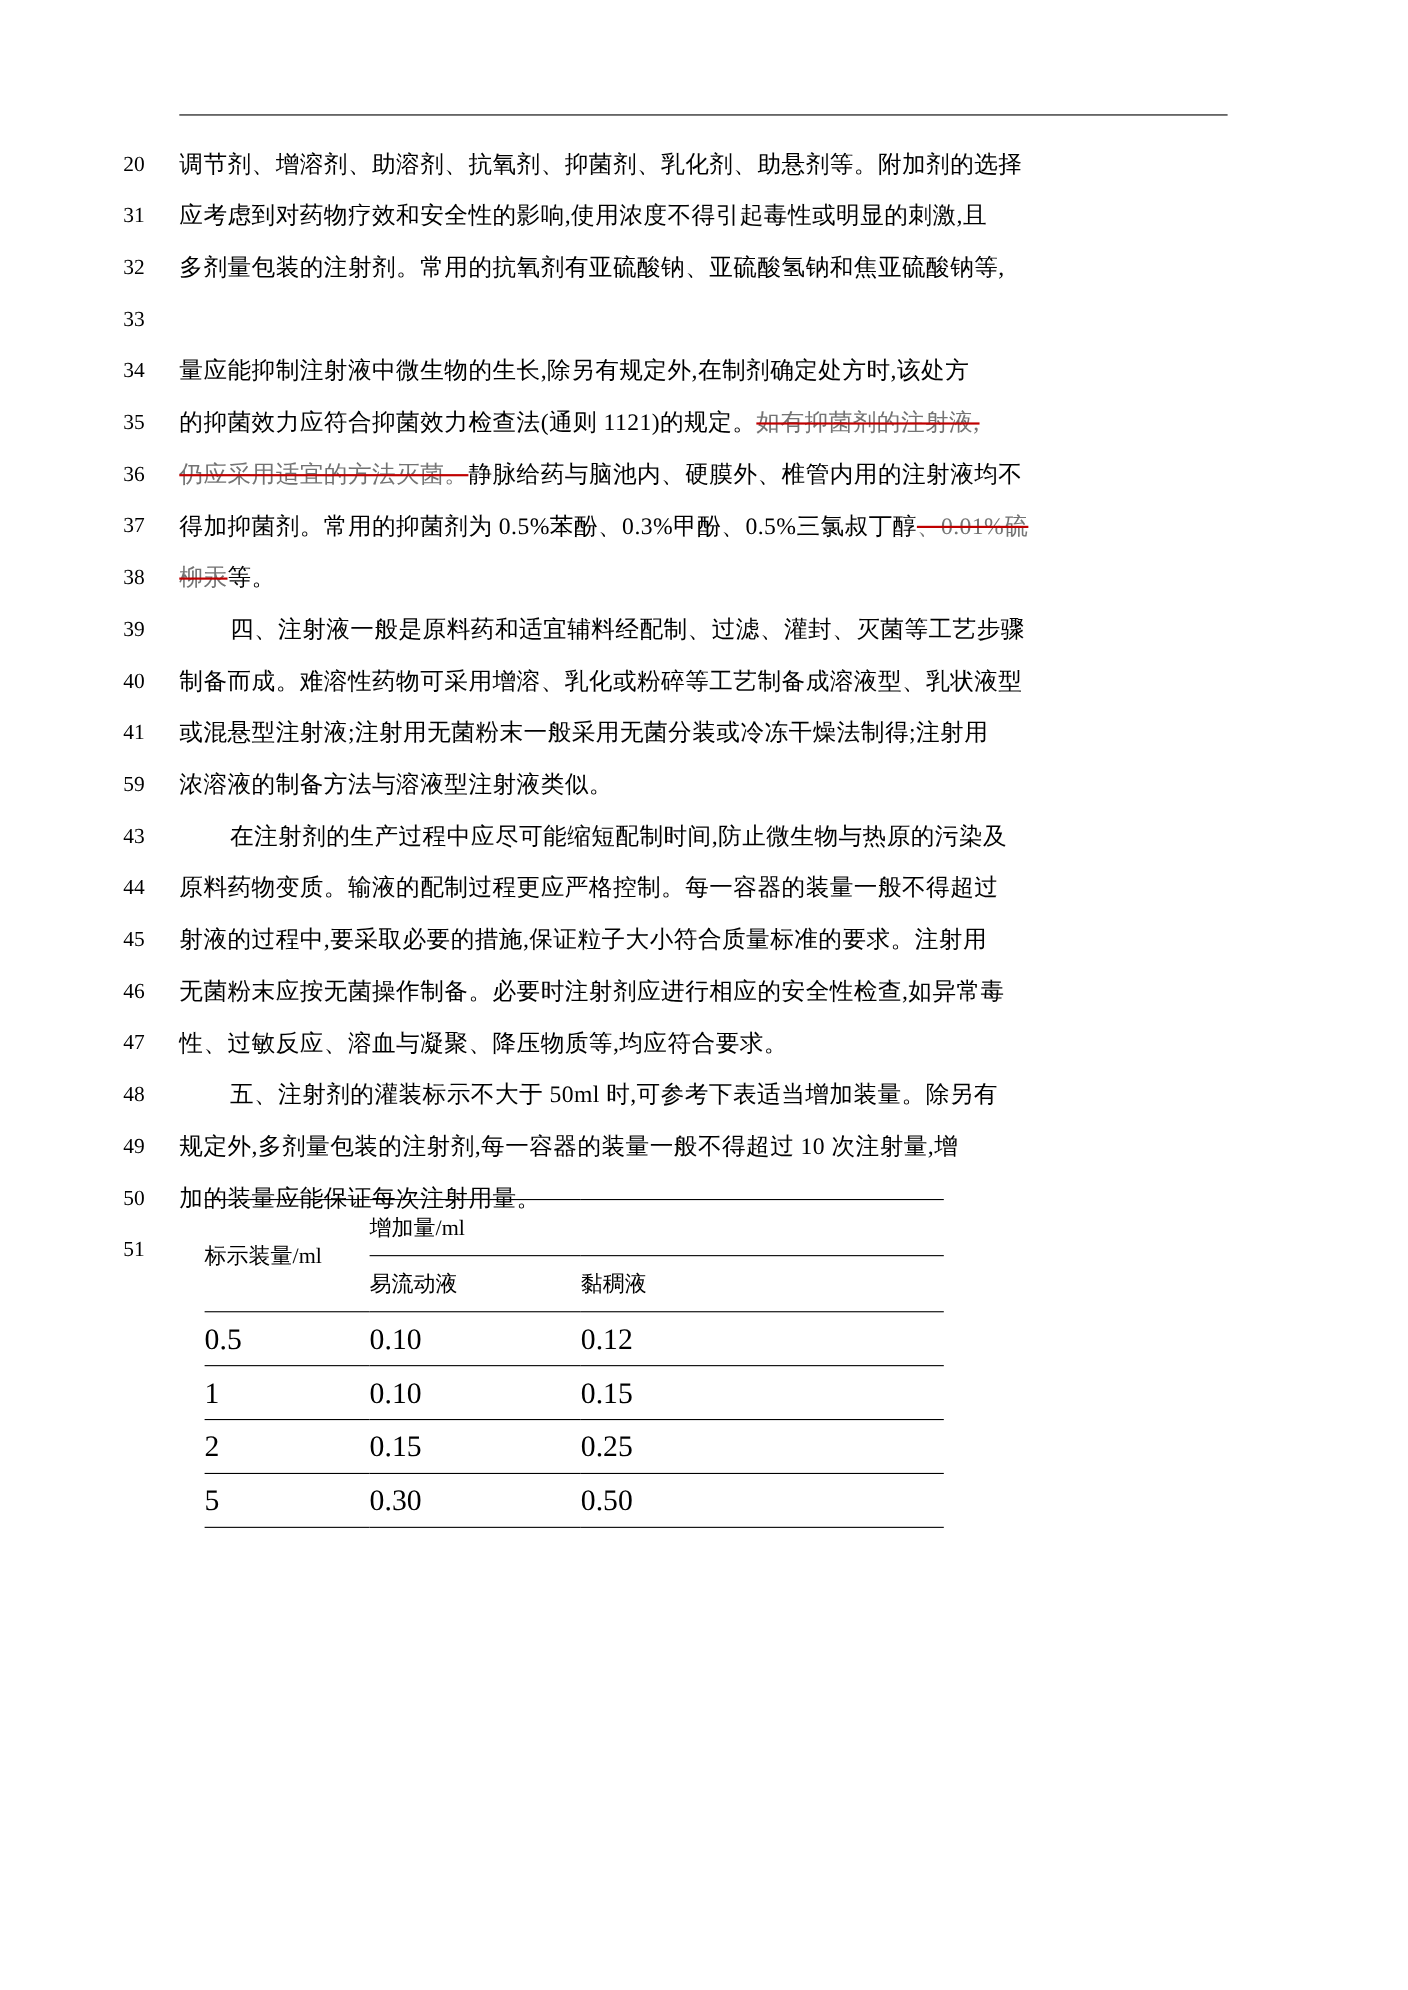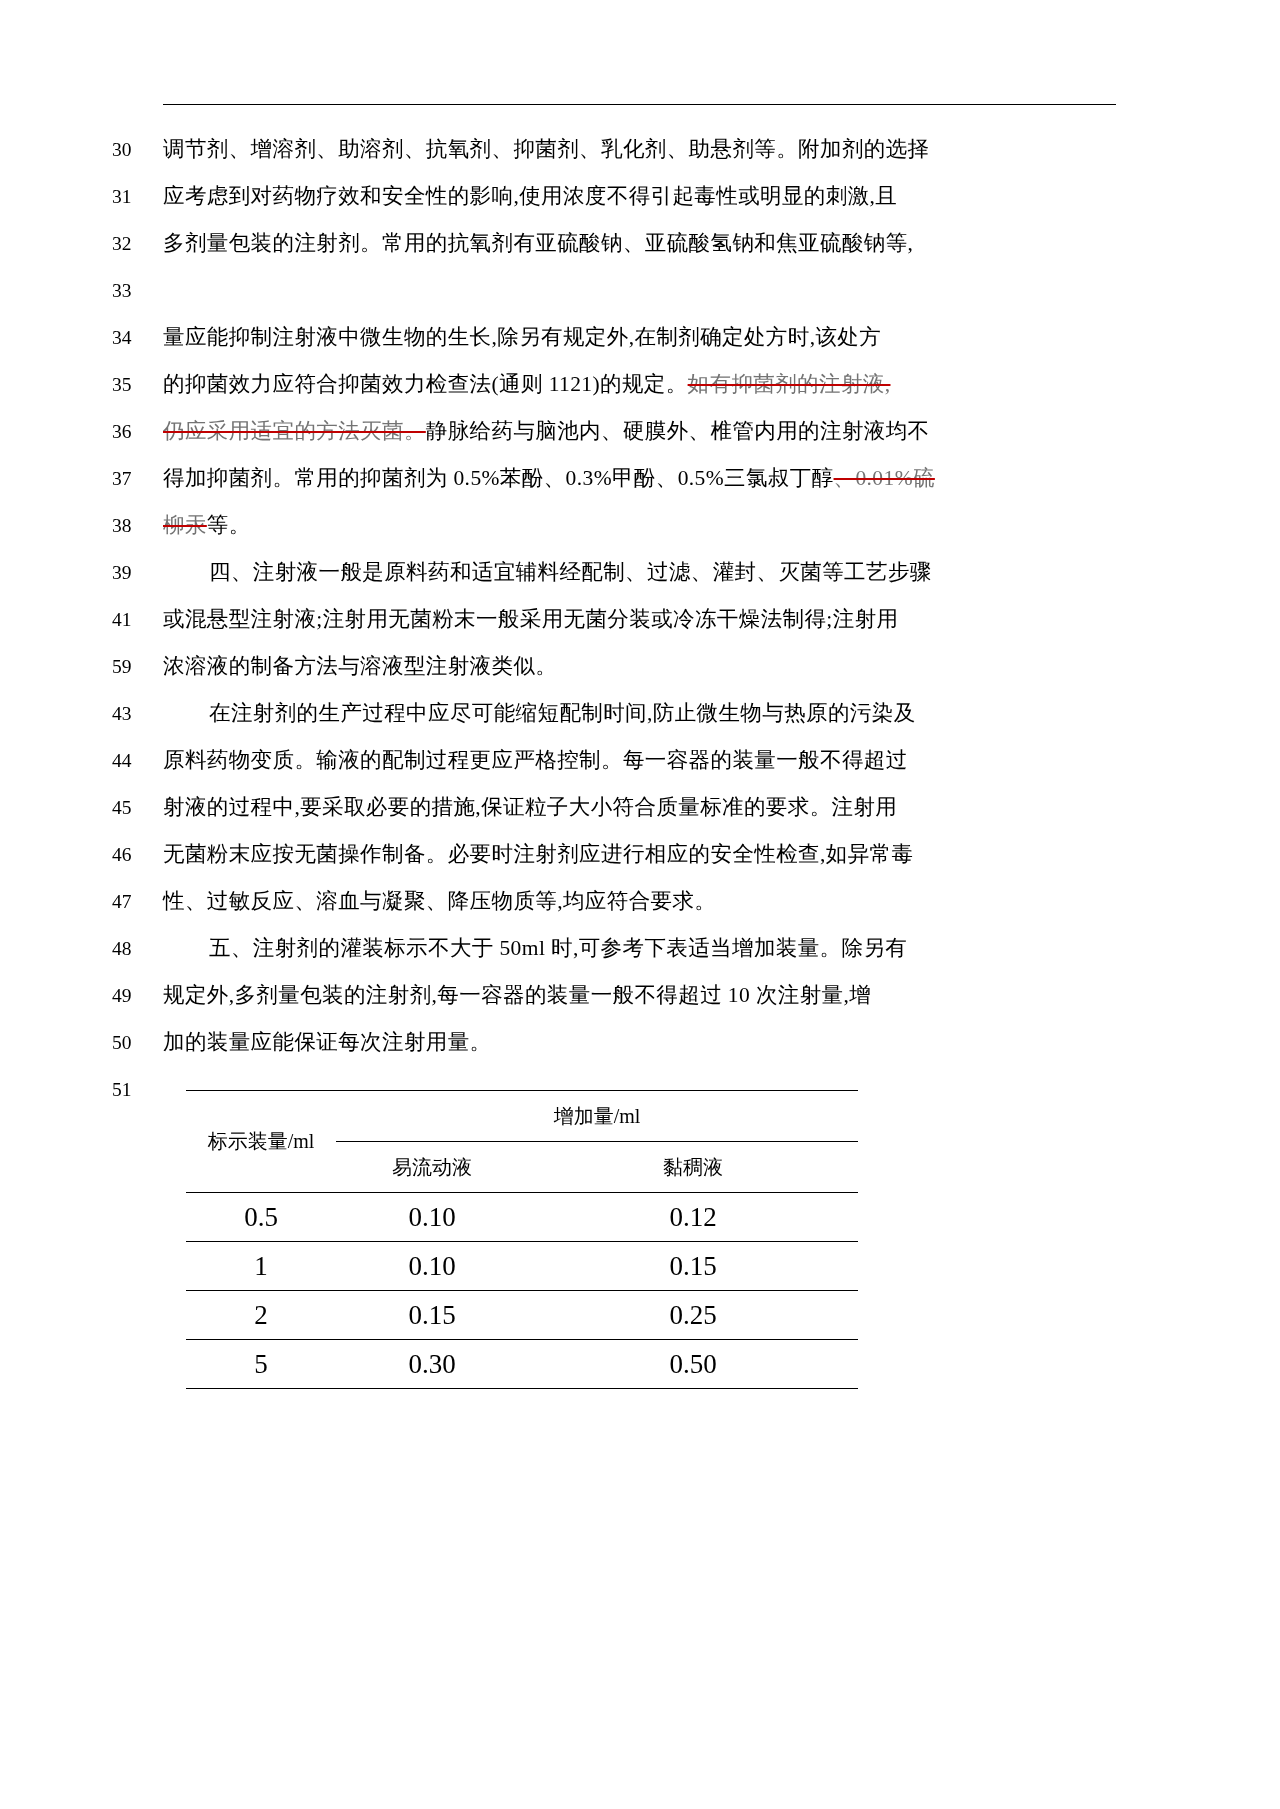--- a/index.html
+++ b/index.html
@@ -90,21 +90,21 @@
     width: 672px;
   }
   table.doc-table {
     border-collapse: collapse;
     width: 672px;
     font-size: 20px;
     font-family: "Liberation Serif", "DejaVu Serif", serif;
   }
   table.doc-table td, table.doc-table th {
     border: none;
-    text-align: center;
+    text-align: left;
     font-weight: normal;
     padding: 0;
   }
   .tbl-top {
     border-top: 1.8px solid #000 !important;
   }
   .tbl-bottom {
     border-bottom: 1.8px solid #000 !important;
   }
   .thin-b {
@@ -135,21 +135,21 @@
 </head>
 <body>
 
 <div class="page">
 
   <div class="header-rule"></div>
 
   <div class="content">
 
     <div class="line-row">
-      <div class="lineno">30</div>
+      <div class="lineno">20</div>
       <div class="linetext"><span>调节剂、增溶剂、助溶剂、抗氧剂、抑菌剂、乳化剂、助悬剂等。附加剂的选择</span></div>
     </div>
 
     <div class="line-row">
       <div class="lineno">31</div>
       <div class="linetext"><span>应考虑到对药物疗效和安全性的影响,使用浓度不得引起毒性或明显的刺激,且</span></div>
     </div>
 
     <div class="line-row">
       <div class="lineno">32</div>
@@ -183,20 +183,24 @@
     <div class="line-row">
       <div class="lineno">38</div>
       <div class="linetext"><span class="strike">柳汞</span><span>等。</span></div>
     </div>
 
     <div class="line-row">
       <div class="lineno">39</div>
       <div class="linetext"><span class="indent"></span><span>四、注射液一般是原料药和适宜辅料经配制、过滤、灌封、灭菌等工艺步骤</span></div>
     </div>
 
+    <div class="line-row">
+      <div class="lineno">40</div>
+      <div class="linetext"><span>制备而成。难溶性药物可采用增溶、乳化或粉碎等工艺制备成溶液型、乳状液型</span></div>
+    </div>
 
     <div class="line-row">
       <div class="lineno">41</div>
       <div class="linetext"><span>或混悬型注射液;注射用无菌粉末一般采用无菌分装或冷冻干燥法制得;注射用</span></div>
     </div>
 
     <div class="line-row">
       <div class="lineno">59</div>
       <div class="linetext"><span>浓溶液的制备方法与溶液型注射液类似。</span></div>
     </div>

